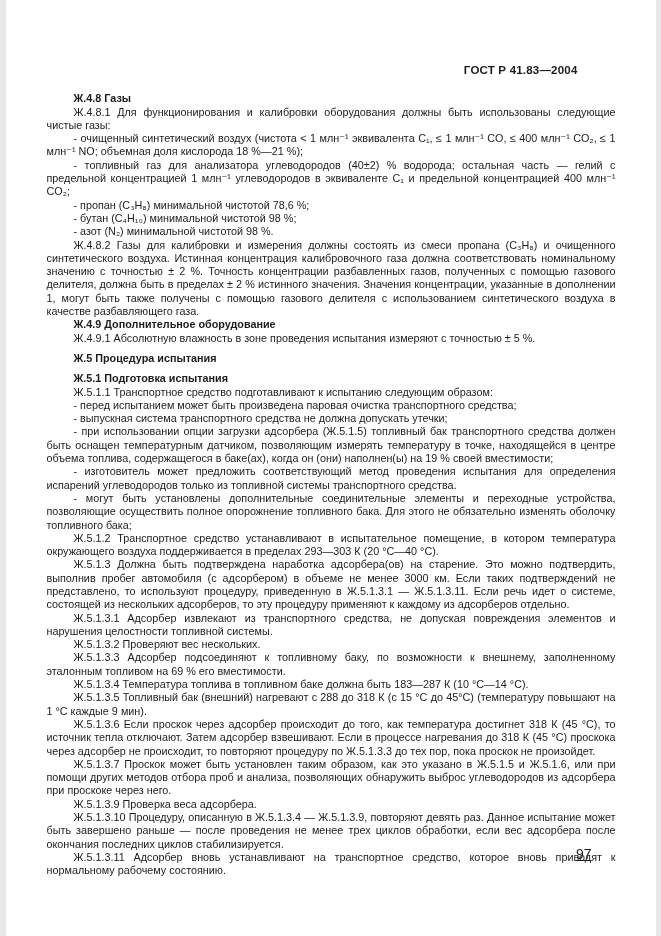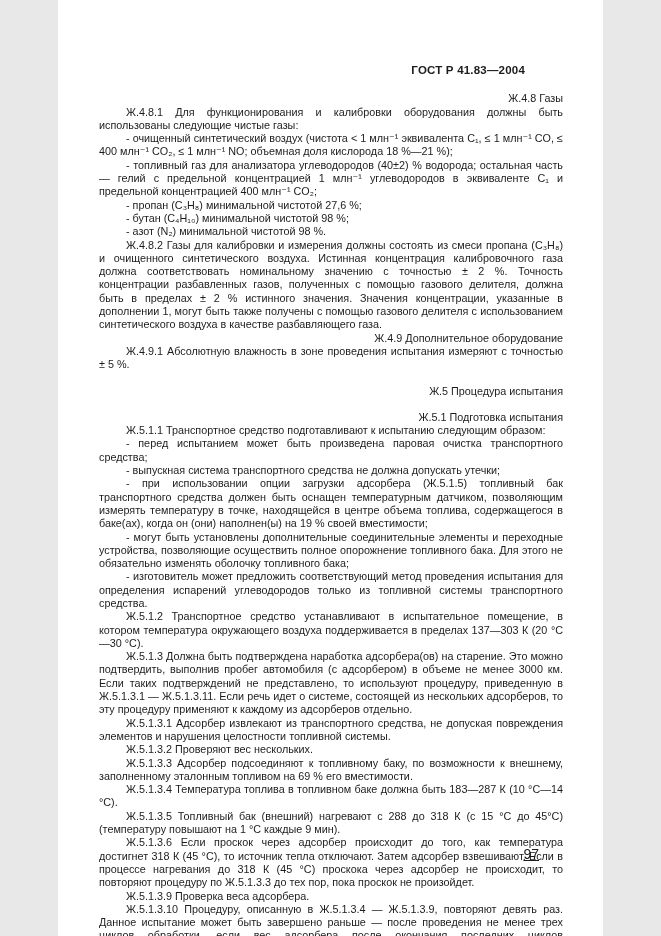--- a/index.html
+++ b/index.html
@@ -2,21 +2,21 @@
 <html lang="ru"><head>
 <meta charset="utf-8">
 <style>
   html, body {
     margin: 0;
     padding: 0;
     background: #e8e8e8;
   }
   .page {
     position: relative;
-    width: 545px;
+    width: 650px;
     height: 936px;
     margin: 0 auto;
     background: #ffffff;
     box-sizing: border-box;
     padding: 64px 40px 0 41px;
     font-family: "Liberation Sans", "DejaVu Sans", sans-serif;
     font-size: 10.8px;
     line-height: 13.3px;
     color: #1c1c1c;
     overflow: hidden;
@@ -28,25 +28,25 @@
     font-size: 11.5px;
     margin-bottom: 15px;
     letter-spacing: 0.2px;
   }
   .doc-body .para {
     margin: 0;
     text-indent: 27px;
     text-align: justify;
   }
   .doc-body .para.heading {
-    font-weight: normal;
-    text-align: right;
+    font-weight: bold;
+    text-align: left;
   }
   .doc-body .para.space-before {
-    margin-top: 13px;
+    margin-top: 7px;
   }
   .page-footer {
     position: absolute;
     right: 64px;
     bottom: 75px;
     font-size: 14px;
     text-decoration: underline;
   }
 </style>
 </head>
@@ -56,42 +56,43 @@
   <div class="page-header">
     <span>ГОСТ Р 41.83—2004</span>
   </div>
 
   <div class="doc-body">
 
   <p class="para heading">Ж.4.8 Газы</p>
       <p class="para">Ж.4.8.1 Для функционирования и калибровки оборудования должны быть использованы следующие чистые газы:</p>
       <p class="para">- очищенный синтетический воздух (чистота &lt; 1 млн⁻¹ эквивалента C₁, ≤ 1 млн⁻¹ CO, ≤ 400 млн⁻¹ CO₂, ≤ 1 млн⁻¹ NO; объемная доля кислорода 18 %—21 %);</p>
       <p class="para">- топливный газ для анализатора углеводородов (40±2) % водорода; остальная часть — гелий с предельной концентрацией 1 млн⁻¹ углеводородов в эквиваленте C₁ и предельной концентрацией 400 млн⁻¹ CO₂;</p>
-      <p class="para">- пропан (C₃H₈) минимальной чистотой 27,6 %;</p>
+      <p class="para">- пропан (C₃H₈) минимальной чистотой 78,6 %;</p>
       <p class="para">- бутан (C₄H₁₀) минимальной чистотой 98 %;</p>
       <p class="para">- азот (N₂) минимальной чистотой 98 %.</p>
       <p class="para">Ж.4.8.2 Газы для калибровки и измерения должны состоять из смеси пропана (C₃H₈) и очищенного синтетического воздуха. Истинная концентрация калибровочного газа должна соответствовать номинальному значению с точностью ± 2 %. Точность концентрации разбавленных газов, полученных с помощью газового делителя, должна быть в пределах ± 2 % истинного значения. Значения концентрации, указанные в дополнении 1, могут быть также получены с помощью газового делителя с использованием синтетического воздуха в качестве разбавляющего газа.</p>
       <p class="para heading">Ж.4.9 Дополнительное оборудование</p>
       <p class="para">Ж.4.9.1 Абсолютную влажность в зоне проведения испытания измеряют с точностью ± 5 %.</p>
       <p class="para heading space-before">Ж.5 Процедура испытания</p>
       <p class="para heading space-before">Ж.5.1 Подготовка испытания</p>
       <p class="para">Ж.5.1.1 Транспортное средство подготавливают к испытанию следующим образом:</p>
       <p class="para">- перед испытанием может быть произведена паровая очистка транспортного средства;</p>
       <p class="para">- выпускная система транспортного средства не должна допускать утечки;</p>
       <p class="para">- при использовании опции загрузки адсорбера (Ж.5.1.5) топливный бак транспортного средства должен быть оснащен температурным датчиком, позволяющим измерять температуру в точке, находящейся в центре объема топлива, содержащегося в баке(ах), когда он (они) наполнен(ы) на 19 % своей вместимости;</p>
+      <p class="para">- изготовитель может предложить соответствующий метод проведения испытания для определения испарений углеводородов только из топливной системы транспортного средства.</p>
       <p class="para">- могут быть установлены дополнительные соединительные элементы и переходные устройства, позволяющие осуществить полное опорожнение топливного бака. Для этого не обязательно изменять оболочку топливного бака;</p>
-      <p class="para">- изготовитель может предложить соответствующий метод проведения испытания для определения испарений углеводородов только из топливной системы транспортного средства.</p>
-      <p class="para">Ж.5.1.2 Транспортное средство устанавливают в испытательное помещение, в котором температура окружающего воздуха поддерживается в пределах 137—303 К (20 °С—30 °С).</p>
+      <p class="para">Ж.5.1.2 Транспортное средство устанавливают в испытательное помещение, в котором температура окружающего воздуха поддерживается в пределах 293—303 К (20 °С—40 °С).</p>
       <p class="para">Ж.5.1.3 Должна быть подтверждена наработка адсорбера(ов) на старение. Это можно подтвердить, выполнив пробег автомобиля (с адсорбером) в объеме не менее 3000 км. Если таких подтверждений не представлено, то используют процедуру, приведенную в Ж.5.1.3.1 — Ж.5.1.3.11. Если речь идет о системе, состоящей из нескольких адсорберов, то эту процедуру применяют к каждому из адсорберов отдельно.</p>
       <p class="para">Ж.5.1.3.1 Адсорбер извлекают из транспортного средства, не допуская повреждения элементов и нарушения целостности топливной системы.</p>
       <p class="para">Ж.5.1.3.2 Проверяют вес нескольких.</p>
       <p class="para">Ж.5.1.3.3 Адсорбер подсоединяют к топливному баку, по возможности к внешнему, заполненному эталонным топливом на 69 % его вместимости.</p>
       <p class="para">Ж.5.1.3.4 Температура топлива в топливном баке должна быть 183—287 К (10 °С—14 °С).</p>
       <p class="para">Ж.5.1.3.5 Топливный бак (внешний) нагревают с 288 до 318 К (с 15 °С до 45°С) (температуру повышают на 1 °С каждые 9 мин).</p>
       <p class="para">Ж.5.1.3.6 Если проскок через адсорбер происходит до того, как температура достигнет 318 К (45 °С), то источник тепла отключают. Затем адсорбер взвешивают. Если в процессе нагревания до 318 К (45 °С) проскока через адсорбер не происходит, то повторяют процедуру по Ж.5.1.3.3 до тех пор, пока проскок не произойдет.</p>
+      <p class="para">Ж.5.1.3.7 Проскок может быть установлен таким образом, как это указано в Ж.5.1.5 и Ж.5.1.6, или при помощи других методов отбора проб и анализа, позволяющих обнаружить выброс углеводородов из адсорбера при проскоке через него.</p>
       <p class="para">Ж.5.1.3.9 Проверка веса адсорбера.</p>
       <p class="para">Ж.5.1.3.10 Процедуру, описанную в Ж.5.1.3.4 — Ж.5.1.3.9, повторяют девять раз. Данное испытание может быть завершено раньше — после проведения не менее трех циклов обработки, если вес адсорбера после окончания последних циклов стабилизируется.</p>
       <p class="para">Ж.5.1.3.11 Адсорбер вновь устанавливают на транспортное средство, которое вновь приводят к нормальному рабочему состоянию.</p>
     </div>
 
   <div class="page-footer">
     <span>97</span>
   </div>
 </div>
 

